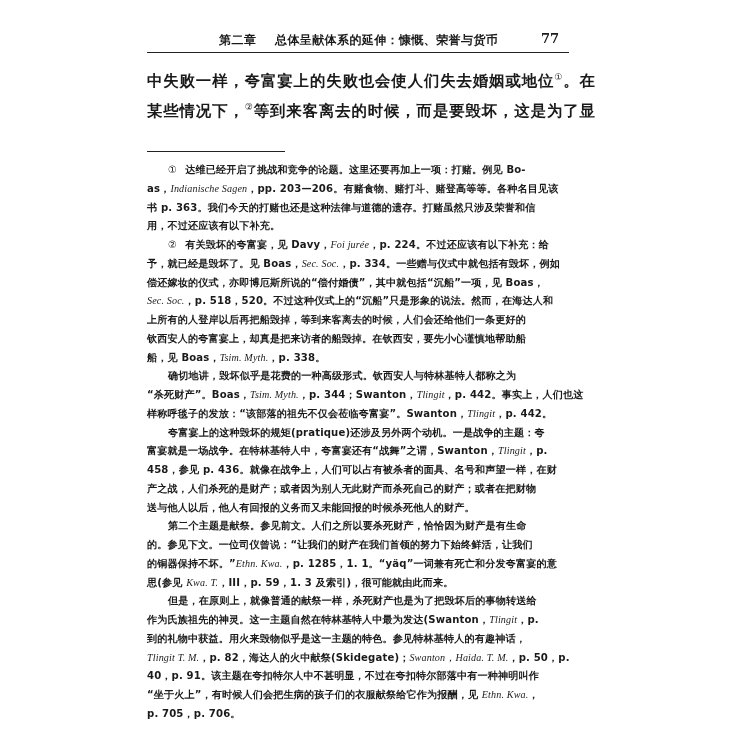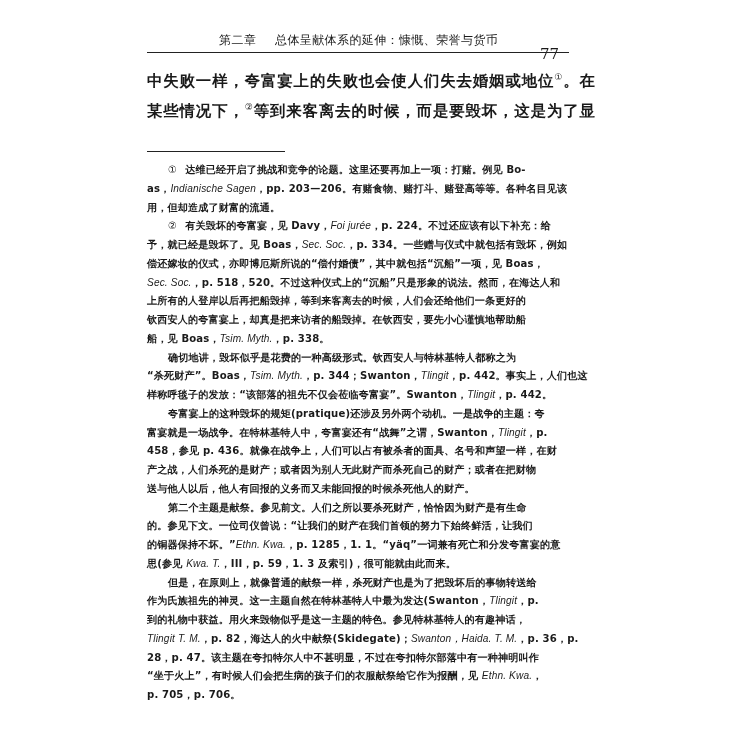--- a/index.html
+++ b/index.html
@@ -3,41 +3,41 @@
 <meta charset="utf-8">
 <style>
   html, body { margin: 0; padding: 0; }
   body {
     width: 730px; height: 730px; background: #ffffff; position: relative; overflow: hidden;
     font-family: "DejaVu Serif", "Liberation Serif", serif; color: #1a1a1a;
   }
   .page { position: absolute; left: 147px; top: 0; width: 422px; }
   .header {
     position: absolute; left: 0; top: 30px; width: 422px; height: 20px;
-    font-family: "DejaVu Sans", sans-serif; font-weight: normal; font-size: 12px;
+    font-family: "DejaVu Sans", sans-serif; font-weight: bold; font-size: 12px;
   }
   .header .chapter { position: absolute; left: 72px; top: 2px; letter-spacing: 0.5px; }
   .header .title { position: absolute; left: 128px; top: 2px; letter-spacing: 0.4px; }
-  .header .pageno { position: absolute; right: 10px; top: 15px; font-family: "DejaVu Serif", serif; font-size: 15px; }
+  .header .pageno { position: absolute; right: 10px; top: 1px; font-family: "DejaVu Serif", serif; font-size: 13px; }
   .header-rule { position: absolute; left: 0; top: 52px; width: 422px; height: 0; border-top: 1.6px solid #222; }
   .body-text {
     position: absolute; left: 0; top: 64px; width: 422px;
     font-family: "DejaVu Sans", sans-serif; font-weight: bold; font-size: 15.4px; line-height: 26px;
   }
   .body-text .line { white-space: nowrap; display: block; letter-spacing: 0.9px; }
   sup { font-size: 9px; vertical-align: 6px; font-weight: normal; }
   .fn-rule { position: absolute; left: 0; top: 151px; width: 138px; height: 0; border-top: 1.3px solid #222; }
   .notes {
     position: absolute; left: 0; top: 161px; width: 422px;
     font-family: "DejaVu Sans", sans-serif; font-size: 10.1px; line-height: 18.75px; font-weight: bold;
   }
   .notes .line { display: block; white-space: nowrap; letter-spacing: 0.15px; }
   .notes .ind { padding-left: 21px; }
   .notes .num { font-weight: normal; margin-right: 8px; }
-  i { font-family: Liberation Sans, sans-serif; font-weight: normal; margin-top: 16px; }
+  i { font-family: Liberation Serif, serif; font-weight: normal; margin-top: 16px; }
 </style>
 </head>
 <body>
 
 <div class="page">
   <div class="header">
     <span class="chapter">第二章</span>
     <span class="title">总体呈献体系的延伸：慷慨、荣誉与货币</span>
     <span class="pageno">77</span>
   </div>
@@ -46,21 +46,22 @@
   <div class="body-text">
     <span class="line"><span>中失败一样，夸富宴上的失败也会使人们失去婚姻或地位</span><sup>①</sup><span>。在</span></span>
     <span class="line"><span>某些情况下，</span><sup>②</sup><span>等到来客离去的时候，而是要毁坏，这是为了显</span></span>
   </div>
 
   <div class="fn-rule"></div>
 
   <div class="notes" id="notes">
       <span class="line ind"><span class="num">①</span><span>达维已经开启了挑战和竞争的论题。这里还要再加上一项：打赌。例见 Bo-</span></span>
       <span class="line"><span>as，</span><i>Indianische Sagen</i><span>，pp. 203—206。有赌食物、赌打斗、赌登高等等。各种名目见该</span></span>
-      <span class="line"><span>用，但却造成了财富的流通。</span></span>
+      <span class="line"><span>书 p. 363。我们今天的打赌也还是这种法律与道德的遗存。打赌虽然只涉及荣誉和信</span></span>
+      <span class="line"><span>用，不过还应该有以下补充。</span></span>
       <span class="line ind"><span class="num">②</span><span>有关毁坏的夸富宴，见 Davy，</span><i>Foi jurée</i><span>，p. 224。不过还应该有以下补充：给</span></span>
       <span class="line"><span>予，就已经是毁坏了。见 Boas，</span><i>Sec. Soc.</i><span>，p. 334。一些赠与仪式中就包括有毁坏，例如</span></span>
       <span class="line"><span>偿还嫁妆的仪式，亦即博厄斯所说的“偿付婚债”，其中就包括“沉船”一项，见 Boas，</span></span>
       <span class="line"><i>Sec. Soc.</i><span>，p. 518，520。不过这种仪式上的“沉船”只是形象的说法。然而，在海达人和</span></span>
       <span class="line"><span>上所有的人登岸以后再把船毁掉，等到来客离去的时候，人们会还给他们一条更好的</span></span>
       <span class="line"><span>钦西安人的夸富宴上，却真是把来访者的船毁掉。在钦西安，要先小心谨慎地帮助船</span></span>
       <span class="line"><span>船，见 Boas，</span><i>Tsim. Myth.</i><span>，p. 338。</span></span>
       <span class="line ind"><span>确切地讲，毁坏似乎是花费的一种高级形式。钦西安人与特林基特人都称之为</span></span>
       <span class="line"><span>“杀死财产”。Boas，</span><i>Tsim. Myth.</i><span>，p. 344；Swanton，</span><i>Tlingit</i><span>，p. 442。事实上，人们也这</span></span>
       <span class="line"><span>样称呼毯子的发放：“该部落的祖先不仅会莅临夸富宴”。Swanton，</span><i>Tlingit</i><span>，p. 442。</span></span>
@@ -69,18 +70,18 @@
       <span class="line"><span>458，参见 p. 436。就像在战争上，人们可以占有被杀者的面具、名号和声望一样，在财</span></span>
       <span class="line"><span>产之战，人们杀死的是财产；或者因为别人无此财产而杀死自己的财产；或者在把财物</span></span>
       <span class="line"><span>送与他人以后，他人有回报的义务而又未能回报的时候杀死他人的财产。</span></span>
       <span class="line ind"><span>第二个主题是献祭。参见前文。人们之所以要杀死财产，恰恰因为财产是有生命</span></span>
       <span class="line"><span>的。参见下文。一位司仪曾说：“让我们的财产在我们首领的努力下始终鲜活，让我们</span></span>
       <span class="line"><span>的铜器保持不坏。”</span><i>Ethn. Kwa.</i><span>，p. 1285，1. 1。“yäq”一词兼有死亡和分发夸富宴的意</span></span>
       <span class="line"><span>思(参见 </span><i>Kwa. T.</i><span>，III，p. 59，1. 3 及索引)，很可能就由此而来。</span></span>
       <span class="line ind"><span>但是，在原则上，就像普通的献祭一样，杀死财产也是为了把毁坏后的事物转送给</span></span>
       <span class="line"><span>作为氏族祖先的神灵。这一主题自然在特林基特人中最为发达(Swanton，</span><i>Tlingit</i><span>，p.</span></span>
       <span class="line"><span>到的礼物中获益。用火来毁物似乎是这一主题的特色。参见特林基特人的有趣神话，</span></span>
-      <span class="line"><i>Tlingit T. M.</i><span>，p. 82，海达人的火中献祭(Skidegate)；</span><i>Swanton，Haida. T. M.</i><span>，p. 36，p.</span></span>
-      <span class="line"><span>28，p. 47。该主题在夸扣特尔人中不甚明显，不过在夸扣特尔部落中有一种神明叫作</span></span>
+      <span class="line"><i>Tlingit T. M.</i><span>，p. 82，海达人的火中献祭(Skidegate)；</span><i>Swanton，Haida. T. M.</i><span>，p. 50，p.</span></span>
+      <span class="line"><span>40，p. 91。该主题在夸扣特尔人中不甚明显，不过在夸扣特尔部落中有一种神明叫作</span></span>
       <span class="line"><span>“坐于火上”，有时候人们会把生病的孩子们的衣服献祭给它作为报酬，见 </span><i>Ethn. Kwa.</i><span>，</span></span>
       <span class="line"><span>p. 705，p. 706。</span></span>
     </div>
 </div>
 
 </body></html>

